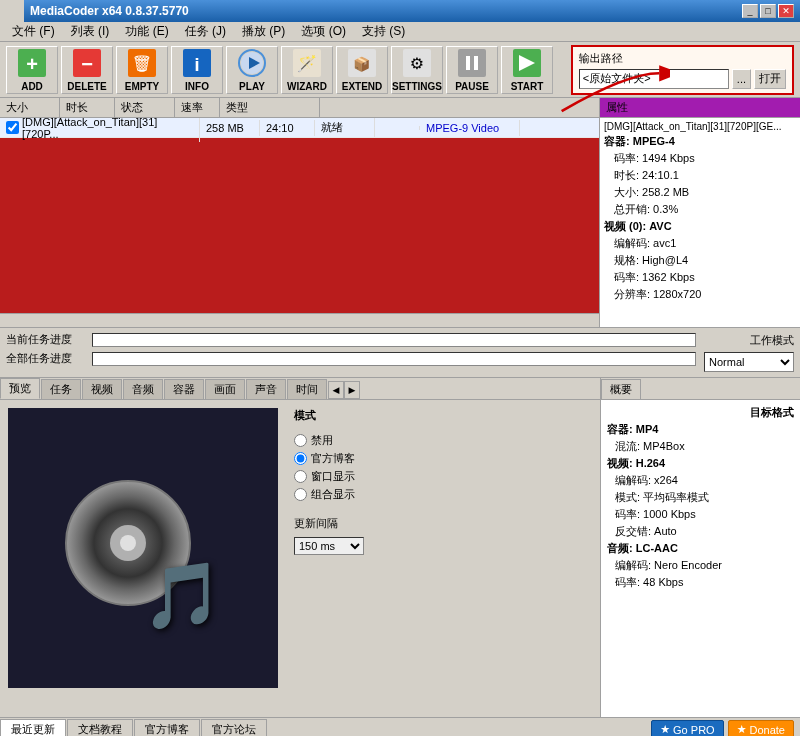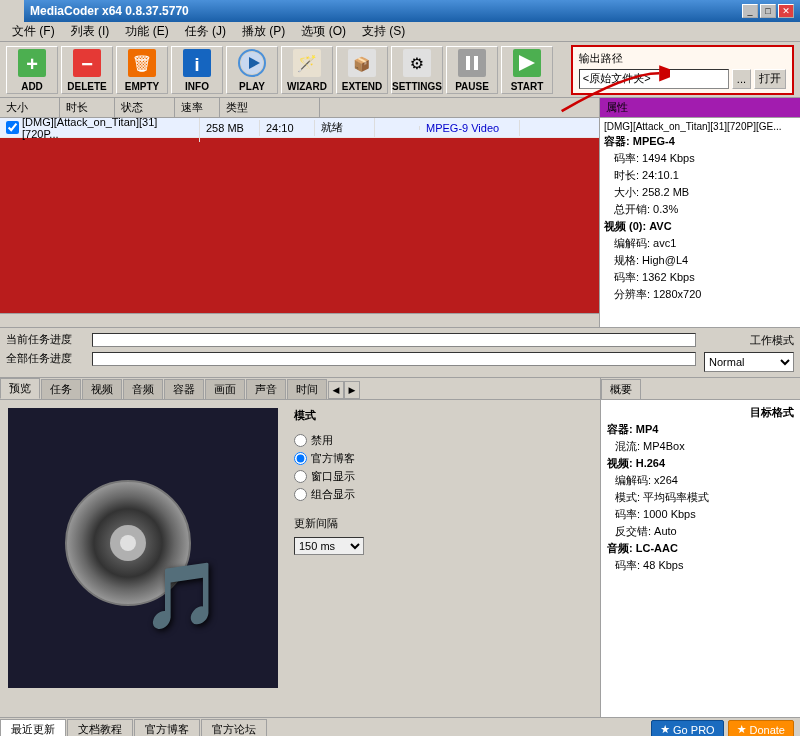--- a/index.html
+++ b/index.html
@@ -748,20 +748,21 @@
     <div class="summary-content">
       <div class="summary-line" style="font-weight:bold;text-align:right;">目标格式</div>
       <div class="summary-line summary-category">容器: MP4</div>
       <div class="summary-line summary-indent">混流: MP4Box</div>
       <div class="summary-line summary-category">视频: H.264</div>
       <div class="summary-line summary-indent">编解码: x264</div>
       <div class="summary-line summary-indent">模式: 平均码率模式</div>
       <div class="summary-line summary-indent">码率: 1000 Kbps</div>
       <div class="summary-line summary-indent">反交错: Auto</div>
       <div class="summary-line summary-category">音频: LC-AAC</div>
+      <div class="summary-line summary-indent">编解码: Nero Encoder</div>
       <div class="summary-line summary-indent">码率: 48 Kbps</div>
     </div>
   </div>
 </div>
 
 <div class="news-section">
   <div class="news-tab-bar">
     <div class="news-tab active">最近更新</div>
     <div class="news-tab">文档教程</div>
     <div class="news-tab">官方博客</div>

